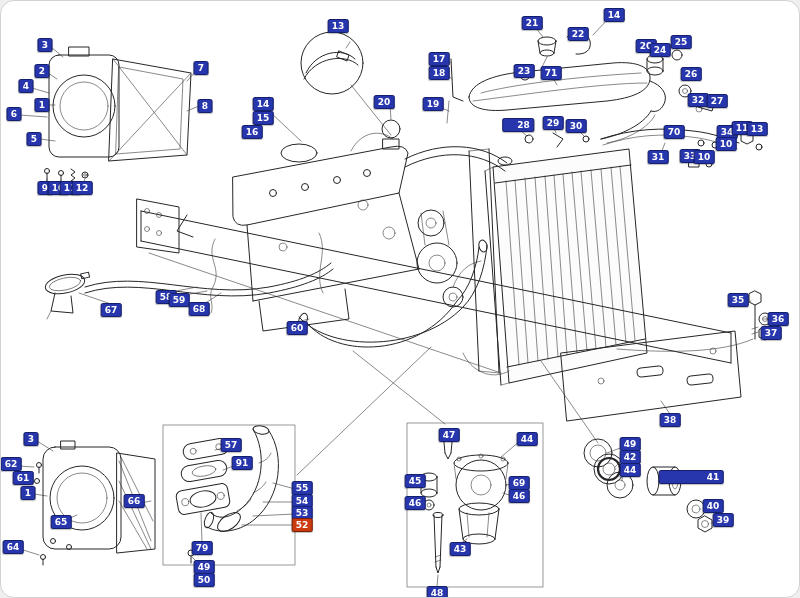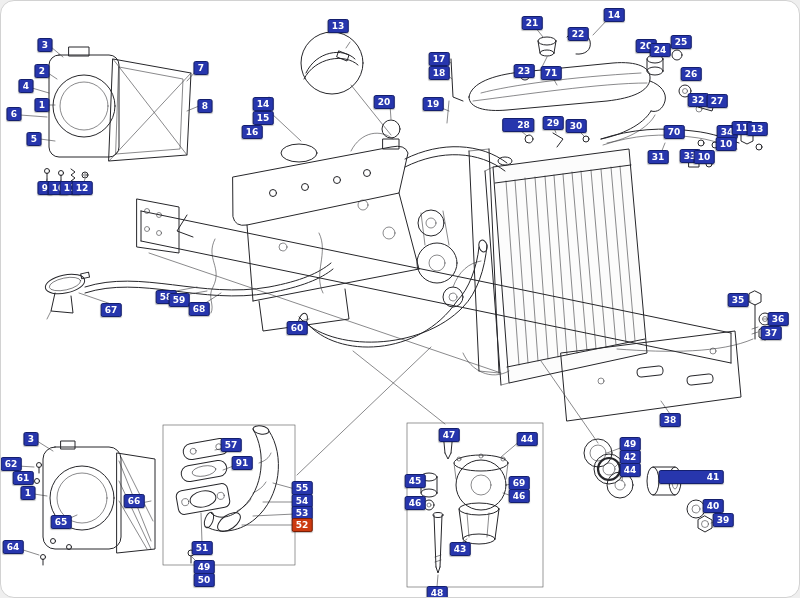--- a/index.html
+++ b/index.html
@@ -443,21 +443,21 @@
       <div class="callout" style="left: 27px; top: 492px;">1</div>
       <div class="callout" style="left: 133px; top: 500px;">66</div>
       <div class="callout" style="left: 60px; top: 521px;">65</div>
       <div class="callout" style="left: 12px; top: 546px;">64</div>
       <div class="callout" style="left: 230px; top: 444px;">57</div>
       <div class="callout" style="left: 241px; top: 462px;">91</div>
       <div class="callout" style="left: 301px; top: 487px;">55</div>
       <div class="callout" style="left: 301px; top: 500px;">54</div>
       <div class="callout" style="left: 301px; top: 512px;">53</div>
       <div class="callout selected" style="left: 301px; top: 524px;">52</div>
-      <div class="callout" style="left: 201px; top: 547px;">51</div>
+      <div class="callout" style="left: 201px; top: 547px;">79</div>
       <div class="callout" style="left: 203px; top: 566px;">49</div>
       <div class="callout" style="left: 203px; top: 579px;">50</div>
       <div class="callout" style="left: 448px; top: 434px;">47</div>
       <div class="callout" style="left: 526px; top: 438px;">44</div>
       <div class="callout" style="left: 414px; top: 480px;">45</div>
       <div class="callout" style="left: 414px; top: 502px;">46</div>
       <div class="callout" style="left: 518px; top: 482px;">69</div>
       <div class="callout" style="left: 518px; top: 495px;">46</div>
       <div class="callout" style="left: 459px; top: 548px;">43</div>
       <div class="callout" style="left: 436px; top: 592px;">48</div>

